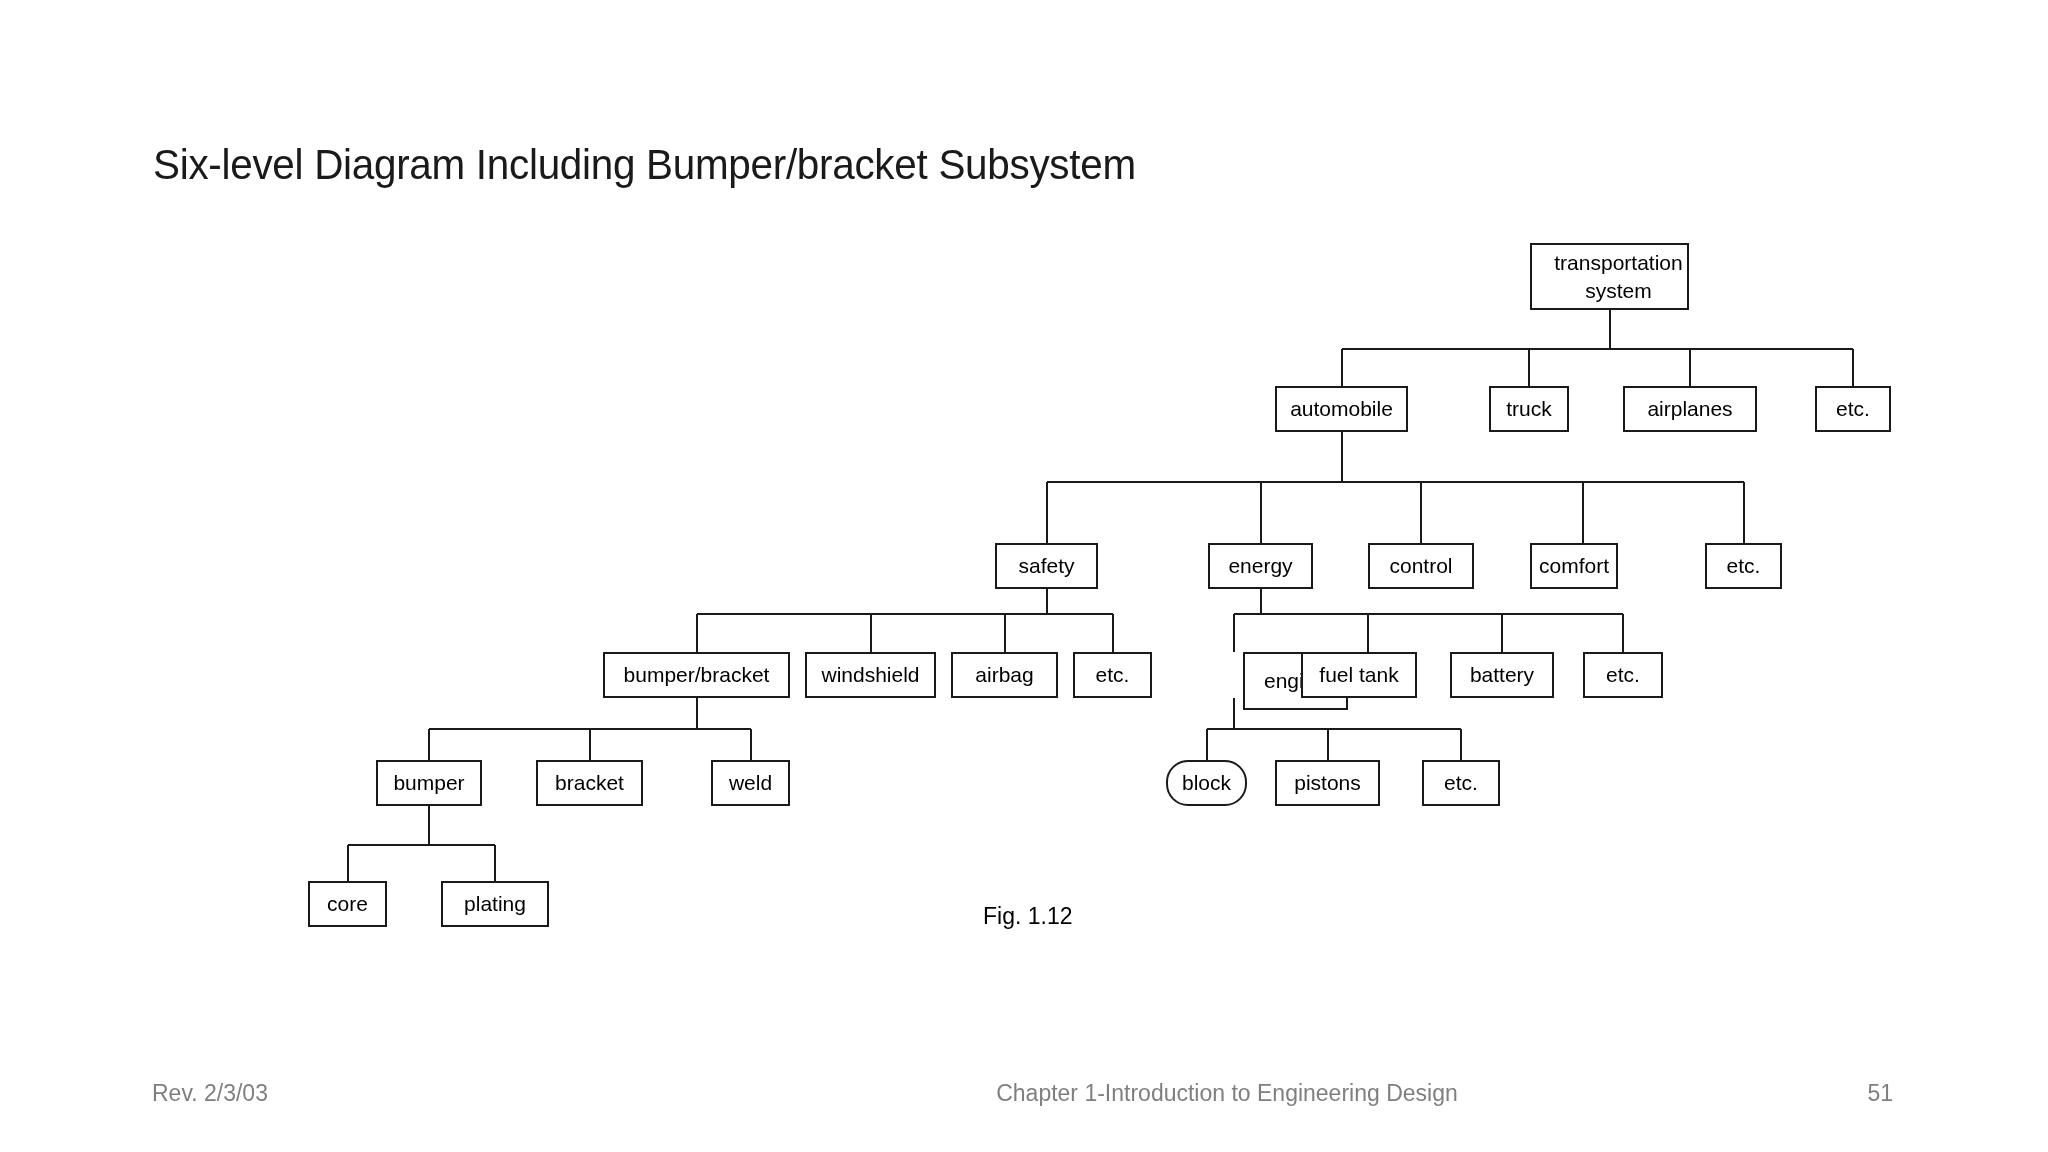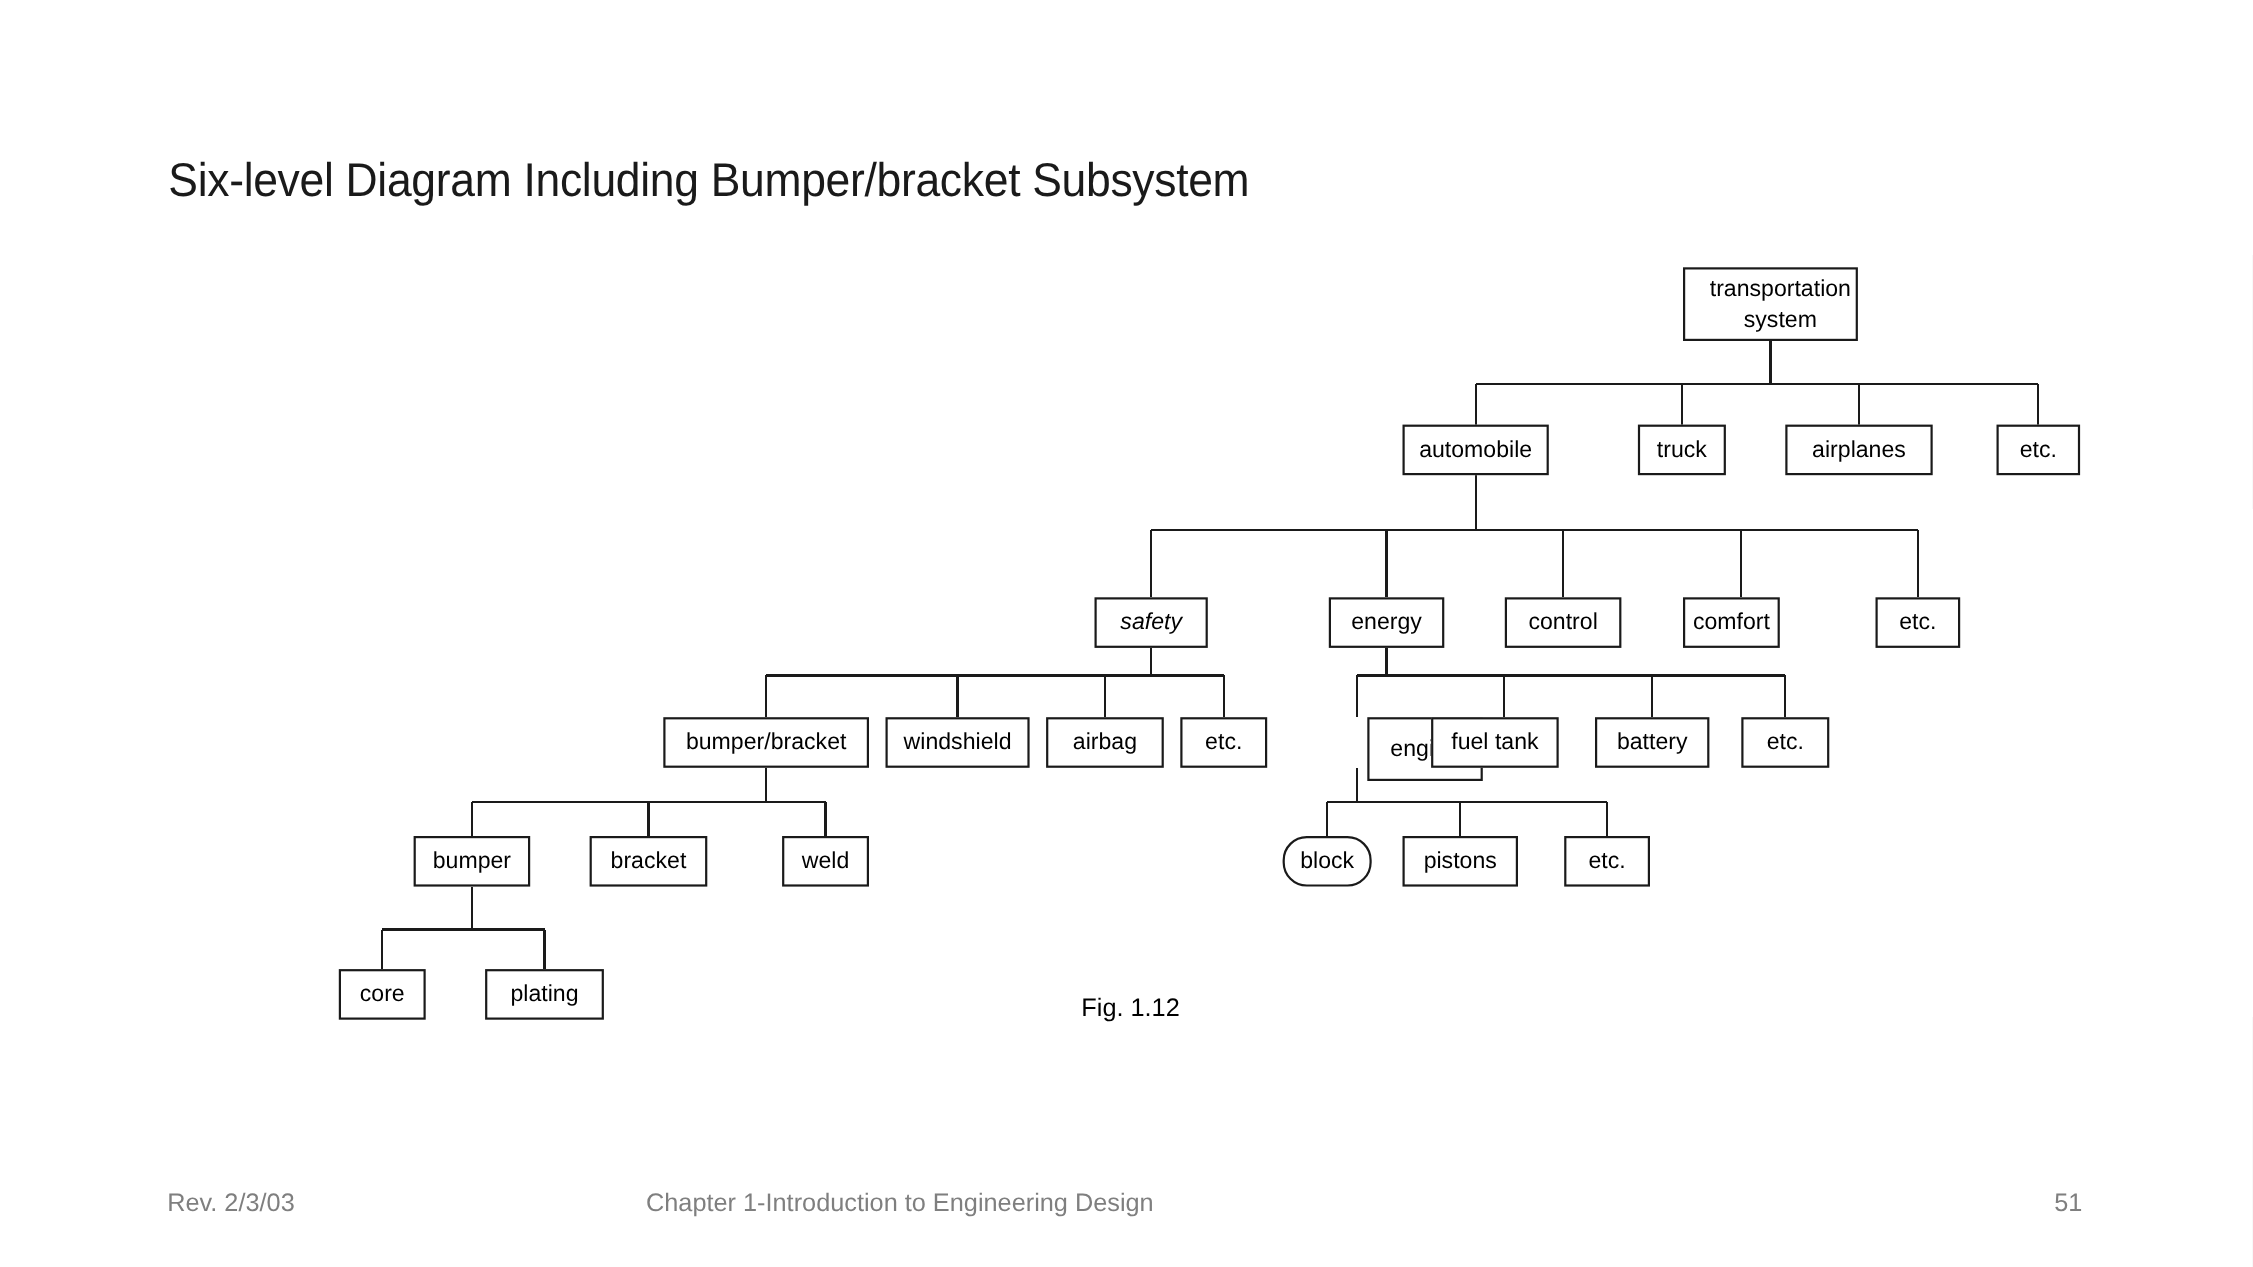--- a/index.html
+++ b/index.html
@@ -55,21 +55,21 @@
   .footer{
     position:absolute;
     left:152px; right:155px; top:1080px;
     display:flex;
     align-items:baseline;
     font-size:23px;
     font-weight:300;
     color:var(--footer-text);
   }
   .footer .f-left{ flex:1; text-align:left; }
-  .footer .f-center{ flex:2; text-align:left; }
+  .footer .f-center{ flex:2; text-align:right; }
   .footer .f-right{ flex:1; text-align:right; }
 </style>
 </head>
 <body>
 
 <div class="slide">
 
   <h1 class="title">Six-level Diagram Including Bumper/bracket Subsystem</h1>
 
   <div class="diagram">
@@ -123,21 +123,21 @@
       </div>
       <div class="node" style="left: 1489px; top: 386px; width: 80px; height: 46px;">
         <span>truck</span>
       </div>
       <div class="node" style="left: 1623px; top: 386px; width: 134px; height: 46px;">
         <span>airplanes</span>
       </div>
       <div class="node" style="left: 1815px; top: 386px; width: 76px; height: 46px;">
         <span>etc.</span>
       </div>
-      <div class="node" style="left: 995px; top: 543px; width: 103px; height: 46px; font-style: italic;">
+      <div class="node" style="left: 995px; top: 543px; width: 103px; height: 46px;">
         <span>safety</span>
       </div>
       <div class="node" style="left: 1208px; top: 543px; width: 105px; height: 46px;">
         <span>energy</span>
       </div>
       <div class="node" style="left: 1368px; top: 543px; width: 106px; height: 46px;">
         <span>control</span>
       </div>
       <div class="node" style="left: 1530px; top: 543px; width: 88px; height: 46px;">
         <span>comfort</span>

